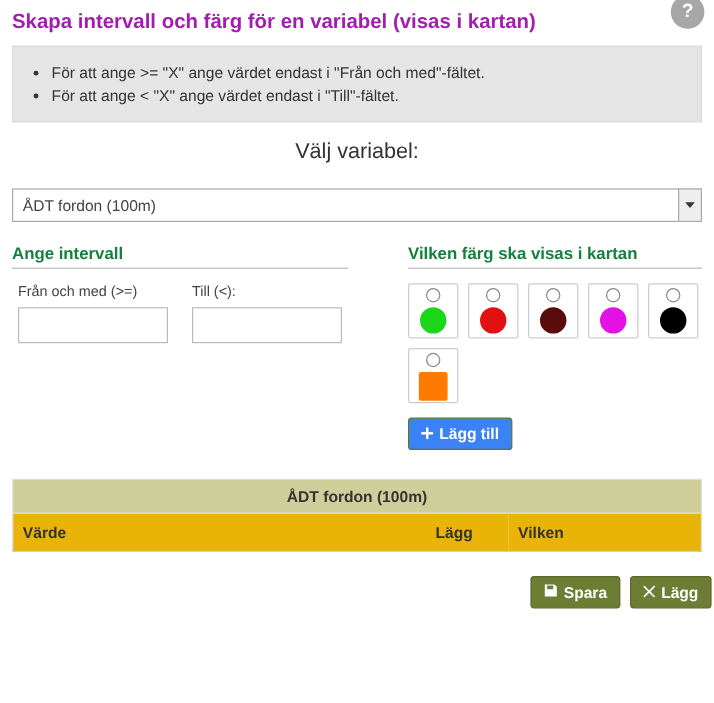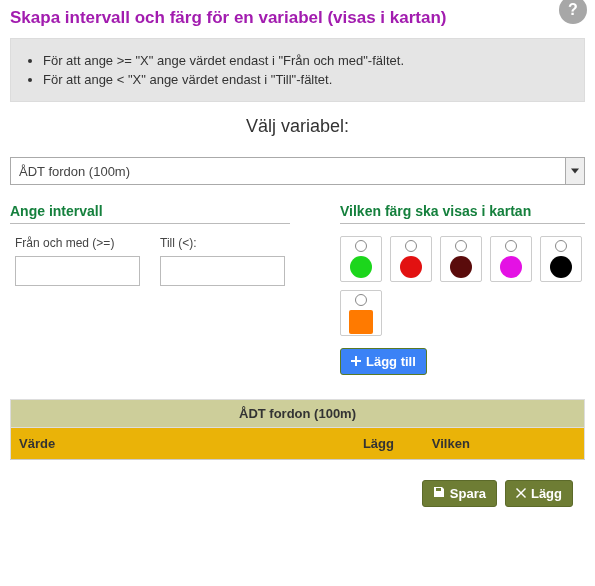--- a/index.html
+++ b/index.html
@@ -222,21 +222,21 @@
       width: 18px;
       height: 18px;
       border-radius: 50%;
       display: inline-block;
       vertical-align: middle;
     }
     .footer {
       display: flex;
       justify-content: flex-end;
       gap: 8px;
-      padding: 12px 22px 10px;
+      padding: 12px 2px 10px;
     }
   </style>
 </head>
 <body>
 
 <div class="container">
   <div class="help-circle">
     <span>?</span>
   </div>
 

